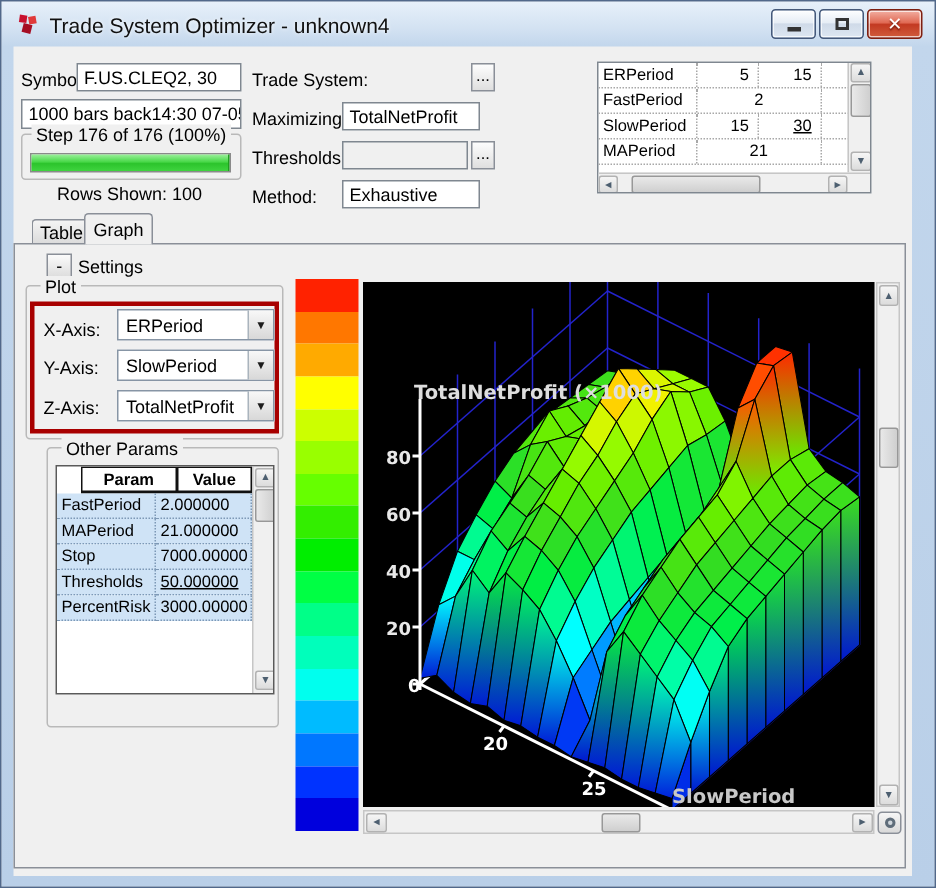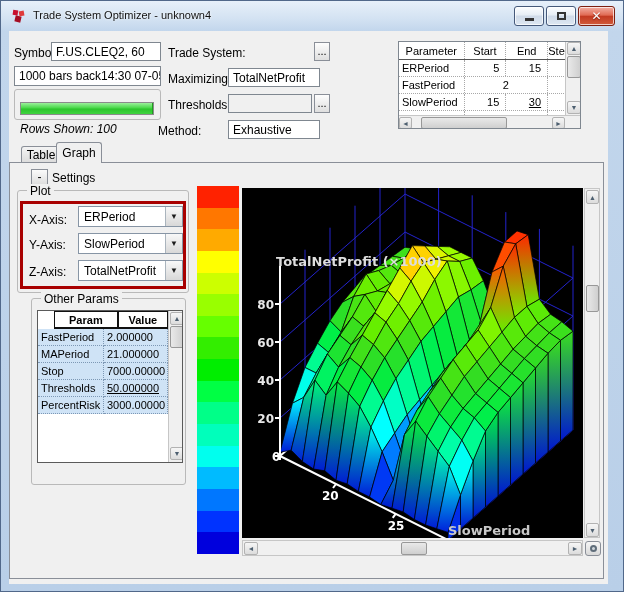--- a/index.html
+++ b/index.html
@@ -1,21 +1,21 @@
 <!DOCTYPE html>
 <html><head>
 <meta charset="utf-8">
 <style>
   * { margin:0; padding:0; box-sizing:border-box; }
   html,body { width:624px; height:592px; font-family:"Liberation Sans","DejaVu Sans",sans-serif; }
   .window { position:relative; width:624px; height:592px; overflow:hidden;
     background:linear-gradient(180deg,#e7f0fa 0px,#d3e2f2 18px,#c2d6ec 30px,#b9cfe8 100%);
     border:1px solid #51688a; }
   .titlebar { position:absolute; left:0; top:0; width:100%; height:30px; }
-  .title-text { position:absolute; left:32px; top:8px; font-size:11px; color:#111; text-shadow:0 0 3px #fff; white-space:nowrap; }
+  .title-text { position:absolute; left:32px; top:8px; font-size:14px; color:#111; text-shadow:0 0 3px #fff; white-space:nowrap; }
   .app-icon { position:absolute; left:10px; top:7px; width:16px; height:16px; }
   .winbtn { position:absolute; top:5px; height:20px; border:1px solid #45597a; border-radius:3px;
     background:linear-gradient(180deg,#fdfeff 0%,#e6edf5 45%,#cfdae8 50%,#dde7f2 100%);
     display:flex; align-items:center; justify-content:center; cursor:default; box-shadow:inset 0 0 0 1px rgba(255,255,255,.7); }
   .winbtn.close { background:linear-gradient(180deg,#f3b0a4 0%,#e06a54 45%,#c33a22 52%,#d05b3b 100%); border-color:#7e1f10; }
   .glyph-min { width:9px; height:3px; background:#333; margin-top:7px; }
   .glyph-max { width:9px; height:8px; border:2px solid #333; background:transparent; }
   .glyph-close { color:#fff; font-size:12px; font-weight:bold; text-shadow:0 1px 1px #7e1f10; }
   .content-bg { position:absolute; left:8px; top:30px; width:599px; height:553px; background:#f0f0f0; }
   .lbl { position:absolute; font-size:12px; color:#000; white-space:nowrap; }
@@ -87,54 +87,49 @@
         <div class="glyph-max"></div>
       </div>
     <div class="winbtn close" style="left:577px;width:37px;">
         <span class="glyph-close">✕</span>
       </div>
   </div>
 
   <div class="content-bg"></div>
 
   <span class="lbl" style="left:13px;top:45px;">Symbol:</span>
-  <div class="field" style="left:50px;top:41px;width:110px;height:19px;">F.US.CLEQ2, 60</div>
+  <div class="field" style="left:50px;top:41px;width:110px;height:19px;">F.US.CLEQ2, 30</div>
 
   <div class="field" style="left:13px;top:65px;width:147px;height:20px;justify-content:space-between;">
     <span>1000 bars back</span>
     <span>14:30 07-05-12</span>
   </div>
 
   <div class="groupbox" style="left:13px;top:88px;width:147px;height:31px;"></div>
+  <span class="gb-label" style="left:20px;top:82px;">Step 176 of 176  (100%)</span>
   <div class="progress" style="left:19px;top:101px;width:134px;height:13px;">
     <div class="progress-fill" id="progress-fill" style="width: 100%;"></div>
   </div>
-  <span class="lbl" style="left:19px;top:121px;font-style:italic;">Rows Shown: 100</span>
+  <span class="lbl" style="left:37px;top:121px;">Rows Shown: 100</span>
 
   <span class="lbl" style="left:167px;top:45px;">Trade System:</span>
   <div class="btn-ellipsis" style="left:313px;top:41px;width:16px;height:19px;">...</div>
 
   <span class="lbl" style="left:167px;top:71px;">Maximizing:</span>
   <div class="field" style="left:227px;top:67px;width:92px;height:19px;">TotalNetProfit</div>
 
   <span class="lbl" style="left:167px;top:97px;">Thresholds:</span>
   <div class="field disabled" style="left:227px;top:93px;width:84px;height:19px;"></div>
   <div class="btn-ellipsis" style="left:313px;top:93px;width:16px;height:19px;">...</div>
 
-  <span class="lbl" style="left:157px;top:123px;">Method:</span>
+  <span class="lbl" style="left:167px;top:123px;">Method:</span>
   <div class="field" style="left:227px;top:119px;width:92px;height:19px;">Exhaustive</div>
 
   <div class="pgrid" style="left:397px;top:40px;width:183px;height:88px;">
     <div id="param-grid-table" style="position:absolute;left:0;top:0;width:167px;height:73px;overflow:hidden;">
-        <div class="pg-row head">
-          <div class="pg-cell ctr" style="width: 66px;">Parameter</div>
-          <div class="pg-cell ctr" style="width: 42px;">Start</div>
-          <div class="pg-cell ctr" style="width: 42px;">End</div>
-          <div class="pg-cell ctr" style="width: 18px;">Ste</div>
-        </div>
         <div class="pg-row">
           <div class="pg-cell" style="width: 66px;">ERPeriod</div>
           <div class="pg-cell num" style="width: 42px;">5</div>
           <div class="pg-cell num" style="width: 42px;">15</div>
           <div class="pg-cell" style="width: 18px; border-right: none;"></div>
         </div>
         <div class="pg-row">
           <div class="pg-cell" style="width: 66px;">FastPeriod</div>
           <div class="pg-cell ctr" style="width: 84px;">2</div>
           <div class="pg-cell" style="width: 18px; border-right: none;"></div>

